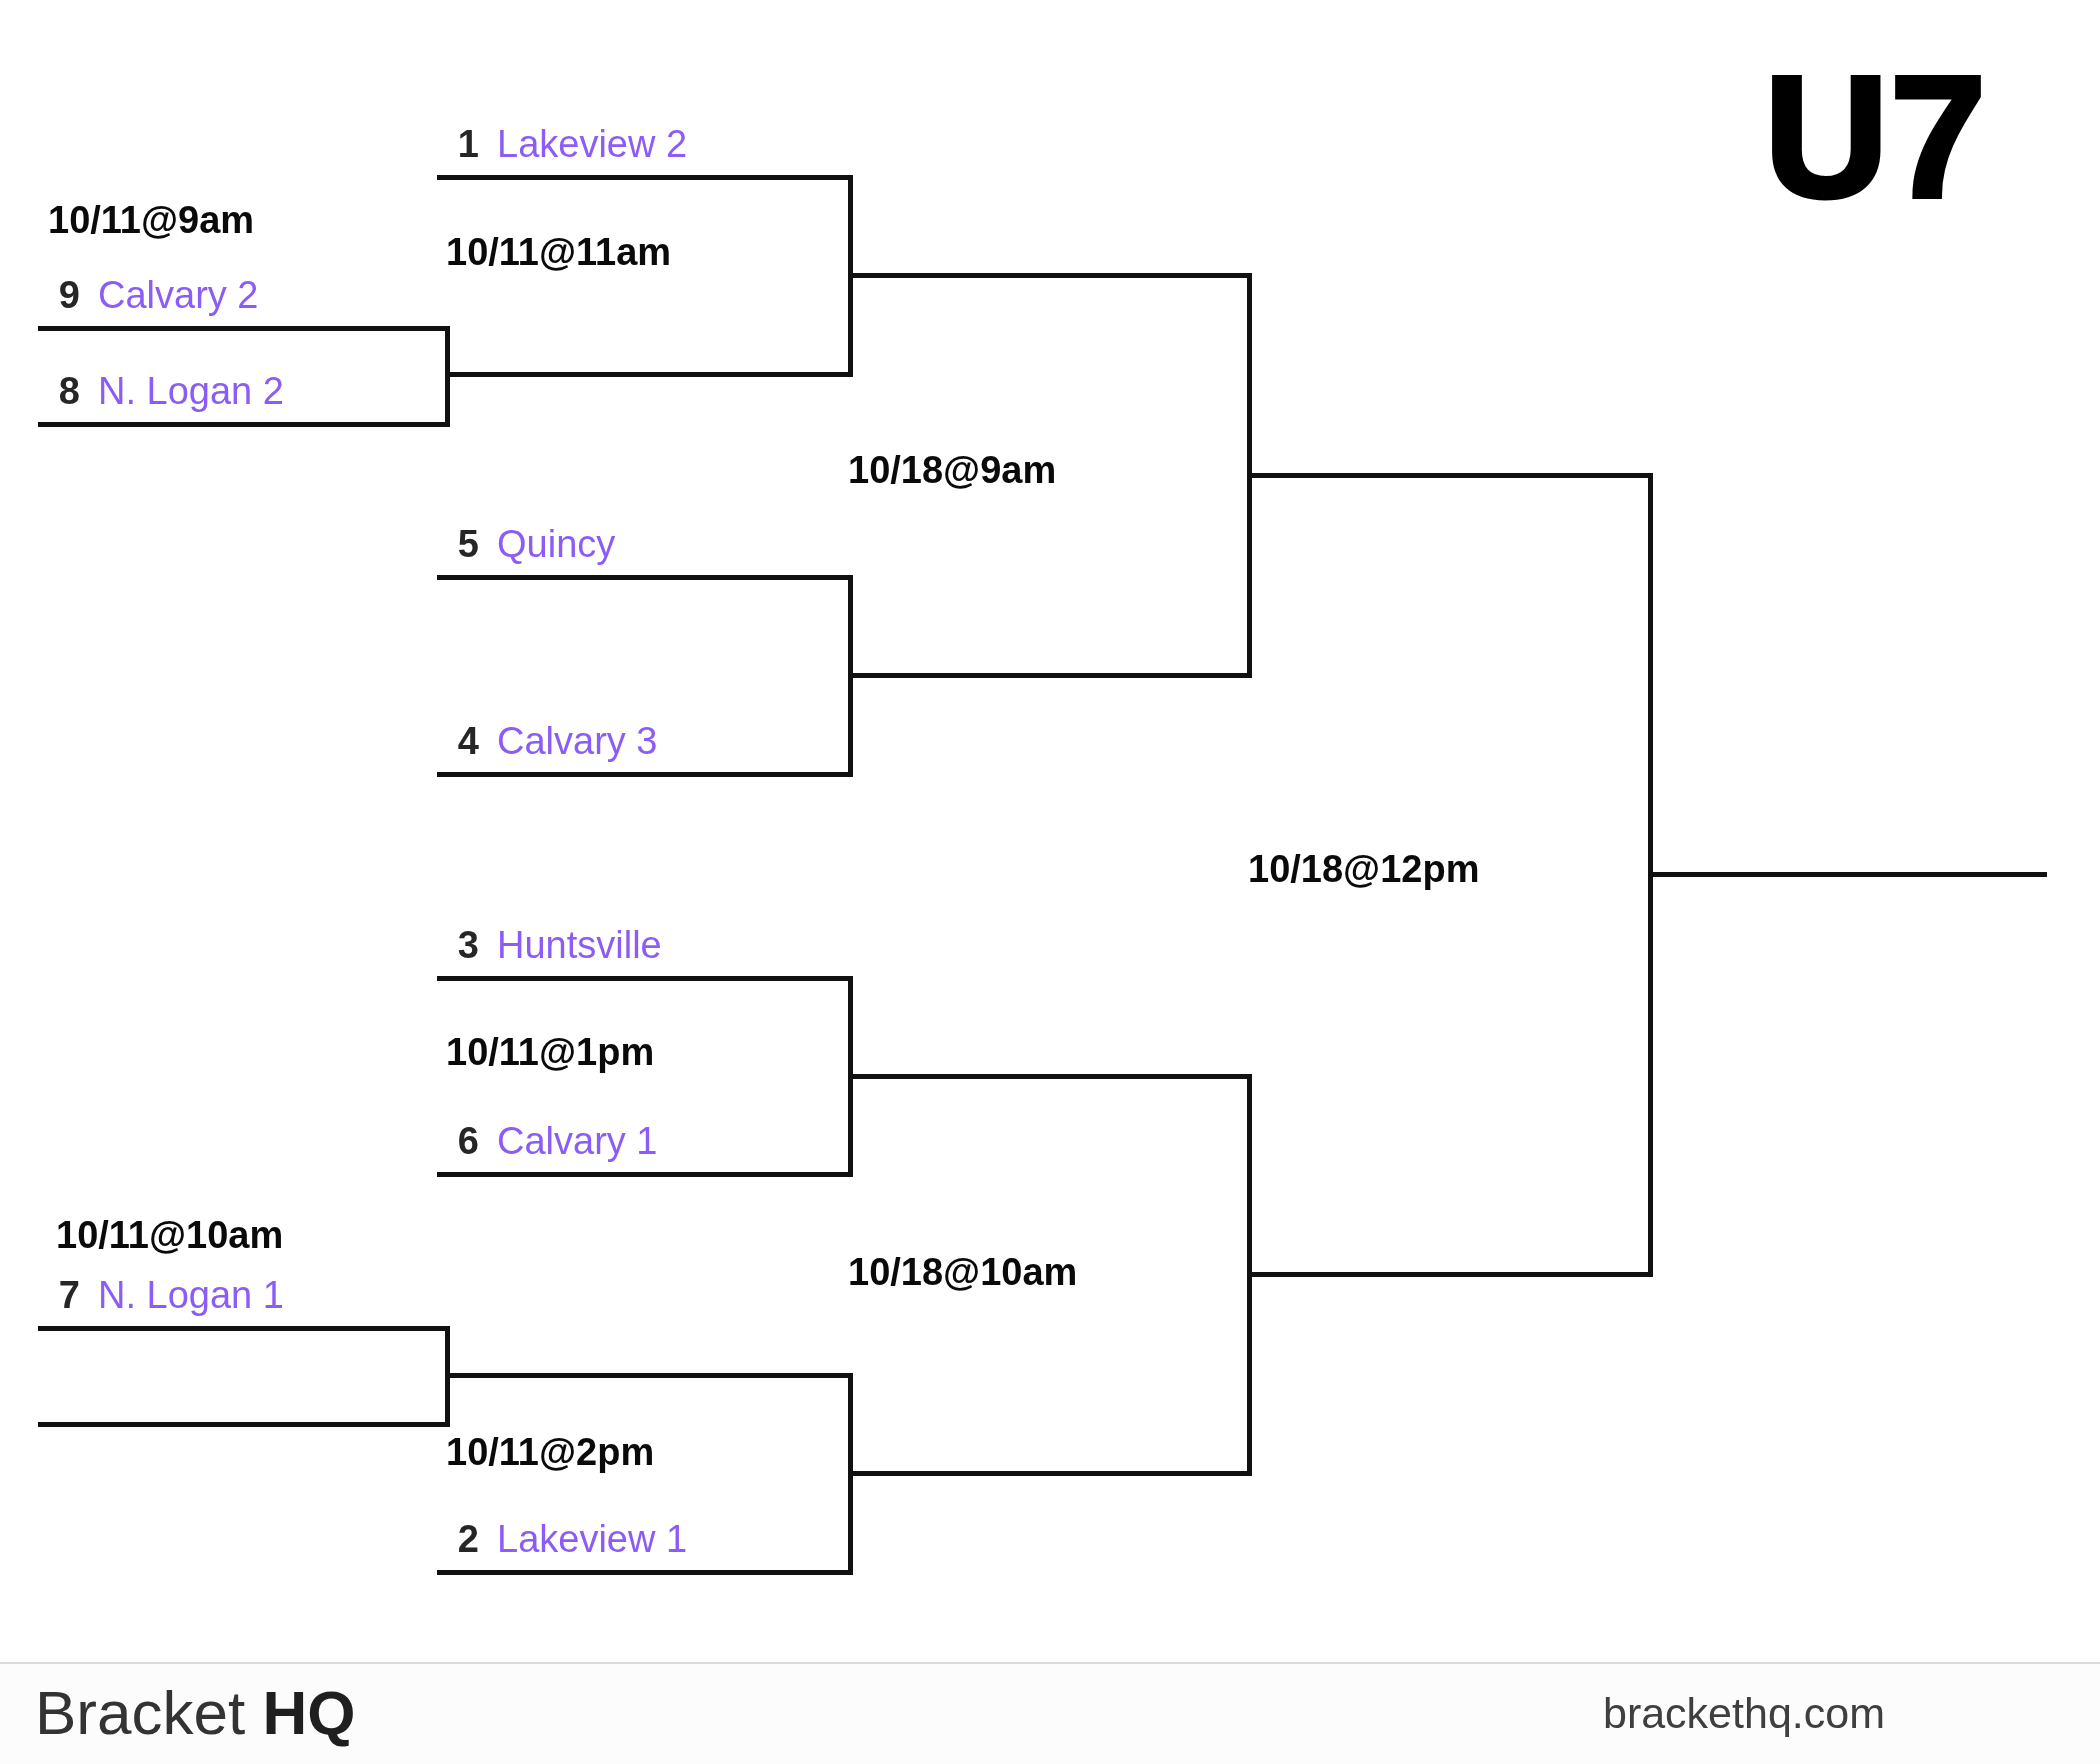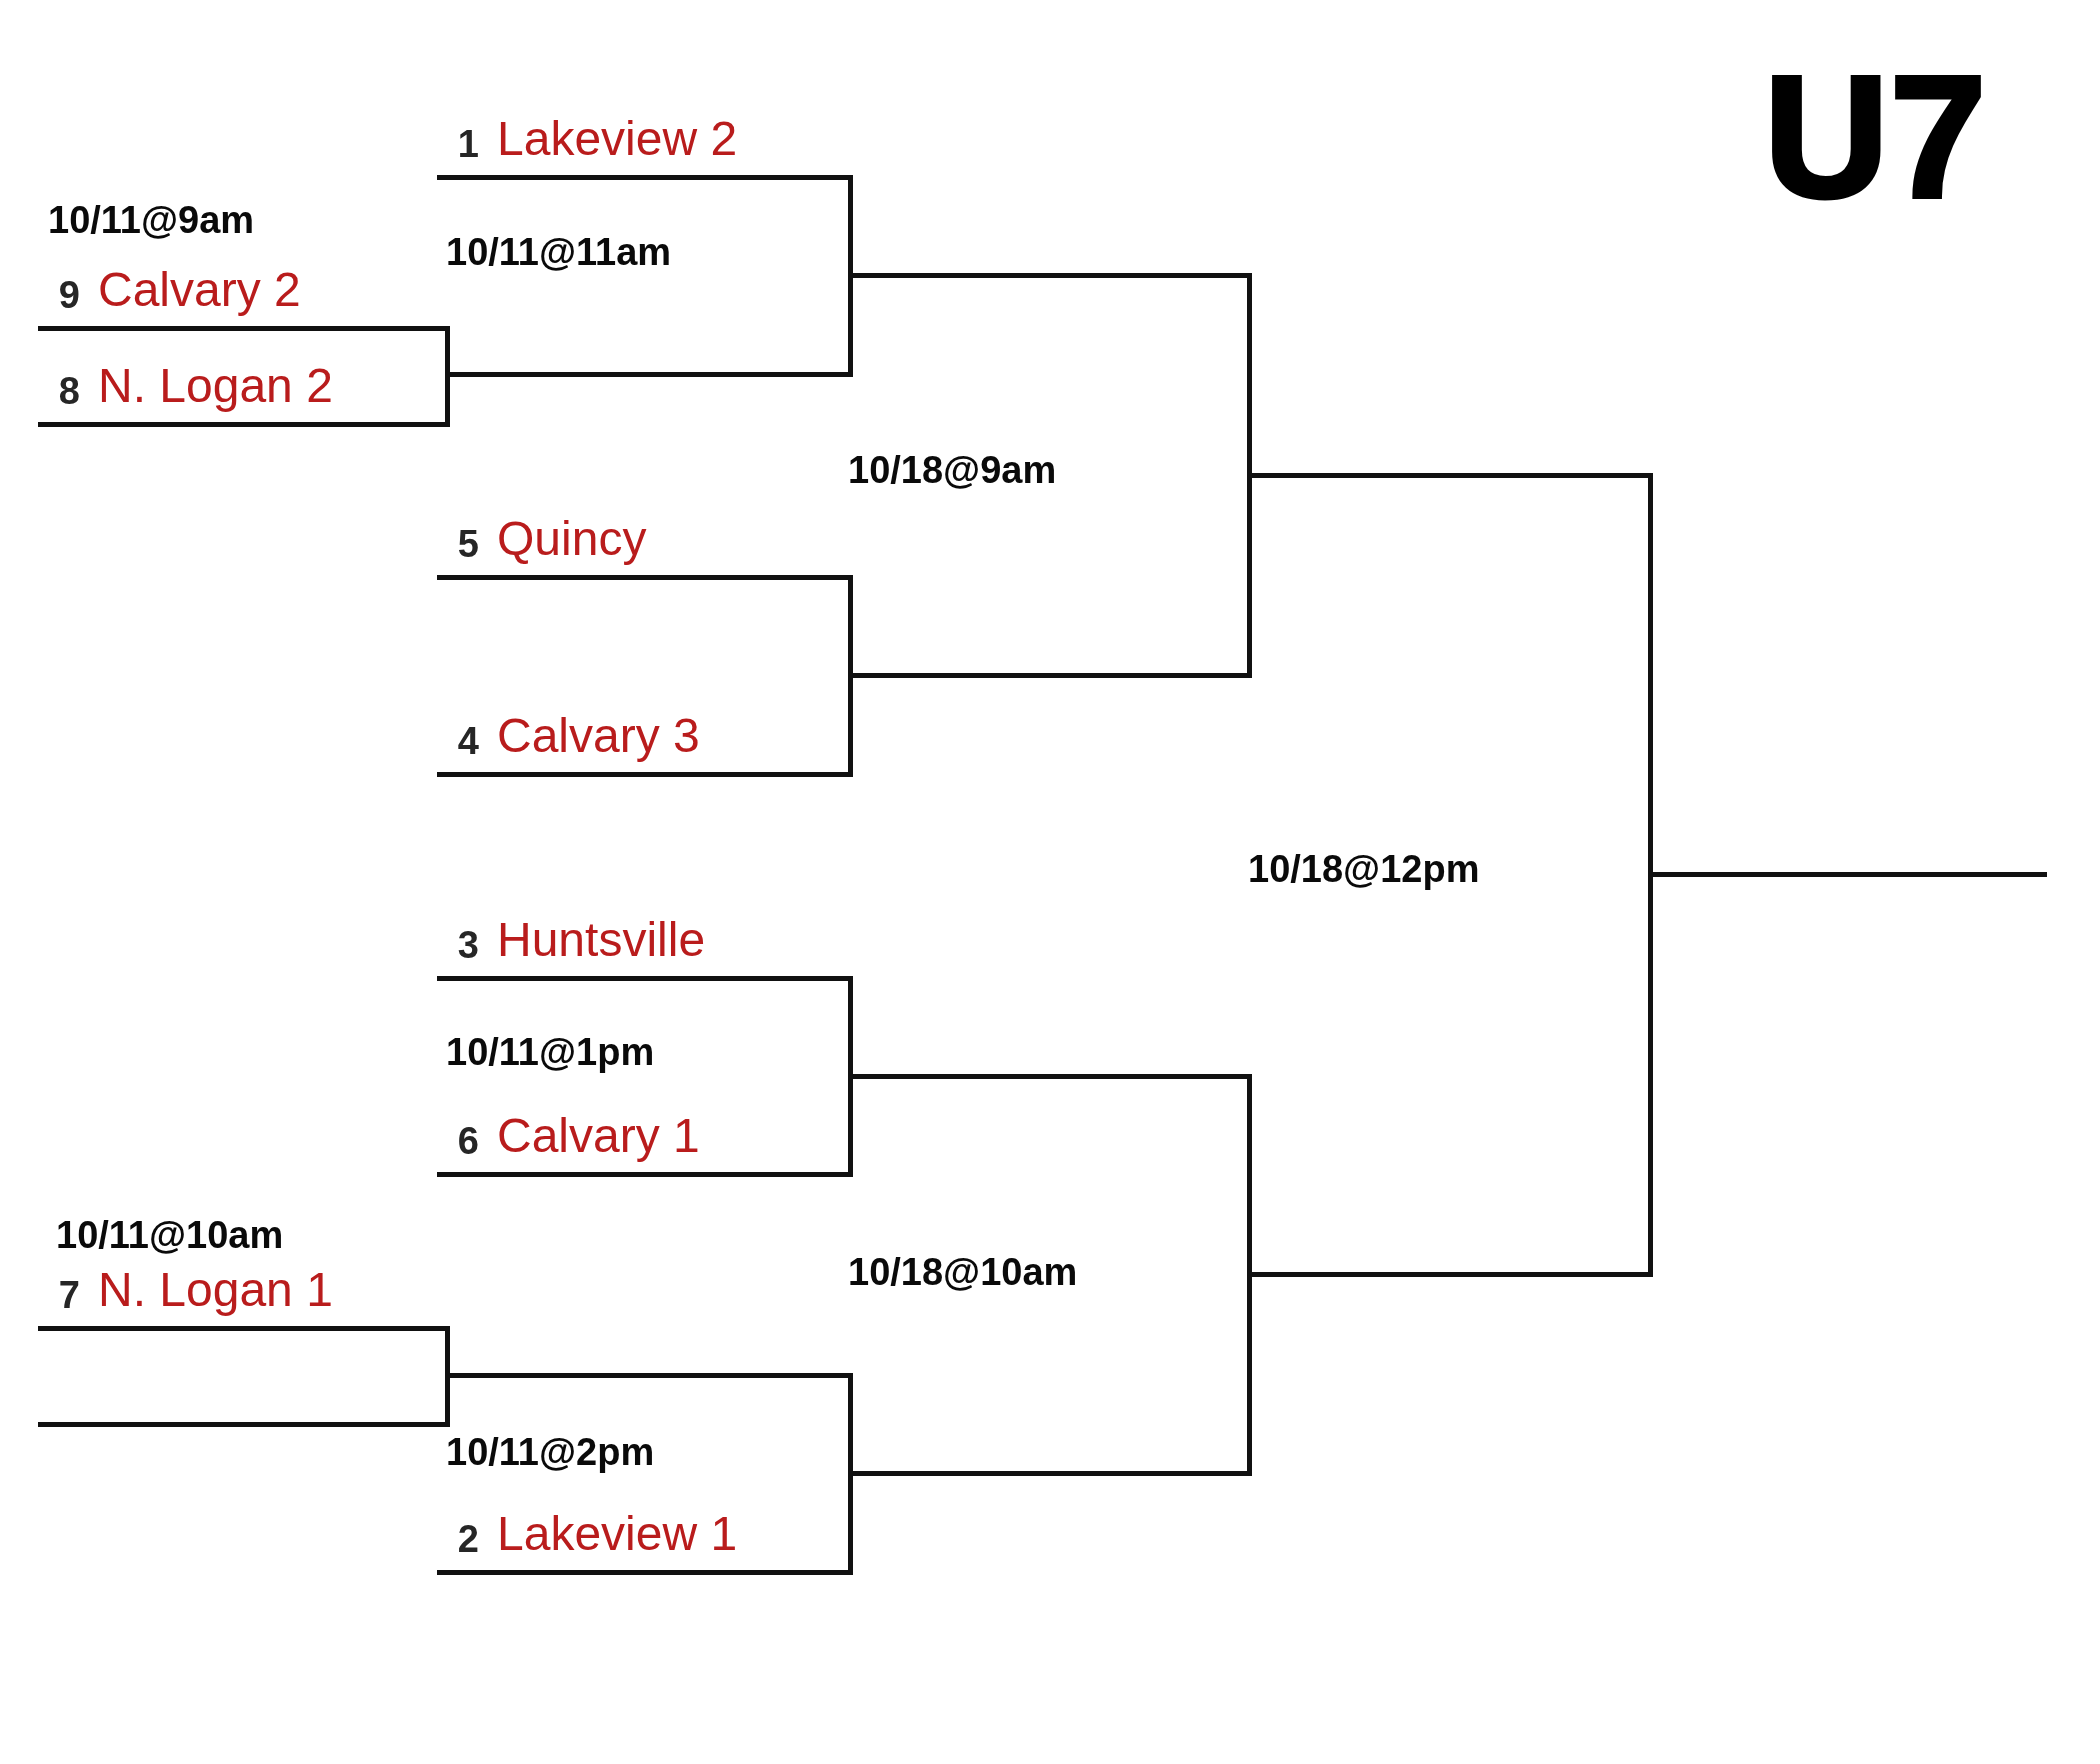--- a/index.html
+++ b/index.html
@@ -7,21 +7,21 @@
   body{font-family:"Liberation Sans","DejaVu Sans",sans-serif;}
   #stage{position:relative;width:2100px;height:1764px;background:#ffffff;overflow:hidden;}
 
   
   .hline{position:absolute;height:0;border-top:5px solid #111111;}
   .vline{position:absolute;width:0;border-left:5px solid #111111;}
 
   
   .slot{position:absolute;height:64px;display:flex;align-items:flex-end;padding-bottom:12px;box-sizing:border-box;}
   .seed{flex:0 0 42px;text-align:right;font-size:38px;font-weight:bold;color:#262626;line-height:1;}
-  .tname{margin-left:18px;font-size:48px;color:#b91c1c;line-height:1;white-space:nowrap;margin-top:23px;}
+  .tname{margin-left:18px;font-size:38px;color:#8b5cf6;line-height:1;white-space:nowrap;margin-top:23px;}
 
   
   .mtime{position:absolute;font-size:38px;font-weight:bold;color:#0a0a0a;line-height:48px;white-space:nowrap;}
   .center{text-align:left;}
 
   
   .division{position:absolute;top:50px;right:112px;font-size:172px;line-height:1;font-weight:bold;color:#000;
             letter-spacing:2px;-webkit-text-stroke:5px #000;}
 
   
@@ -115,14 +115,21 @@
   <div class="hline" style="left:848px;top:1471px;width:404px;"></div>
 
   <div class="vline" style="left:1247px;top:1074px;height:402px;"></div>
   <div class="mtime center" style="left:848px;top:1248px;width:404px;">10/18@10am</div>
   <div class="hline" style="left:1247px;top:1272px;width:406px;"></div>
 
   <div class="vline" style="left:1648px;top:473px;height:804px;"></div>
   <div class="mtime center" style="left:1248px;top:845px;width:400px;">10/18@12pm</div>
   <div class="hline" style="left:1648px;top:872px;width:399px;"></div>
 
+  <div class="footer">
+    <div class="brand">
+      <span>Bracket</span>
+      <span class="bold">HQ</span>
+    </div>
+    <div class="site">brackethq.com</div>
+  </div>
 
 </div>
 
 </body></html>

